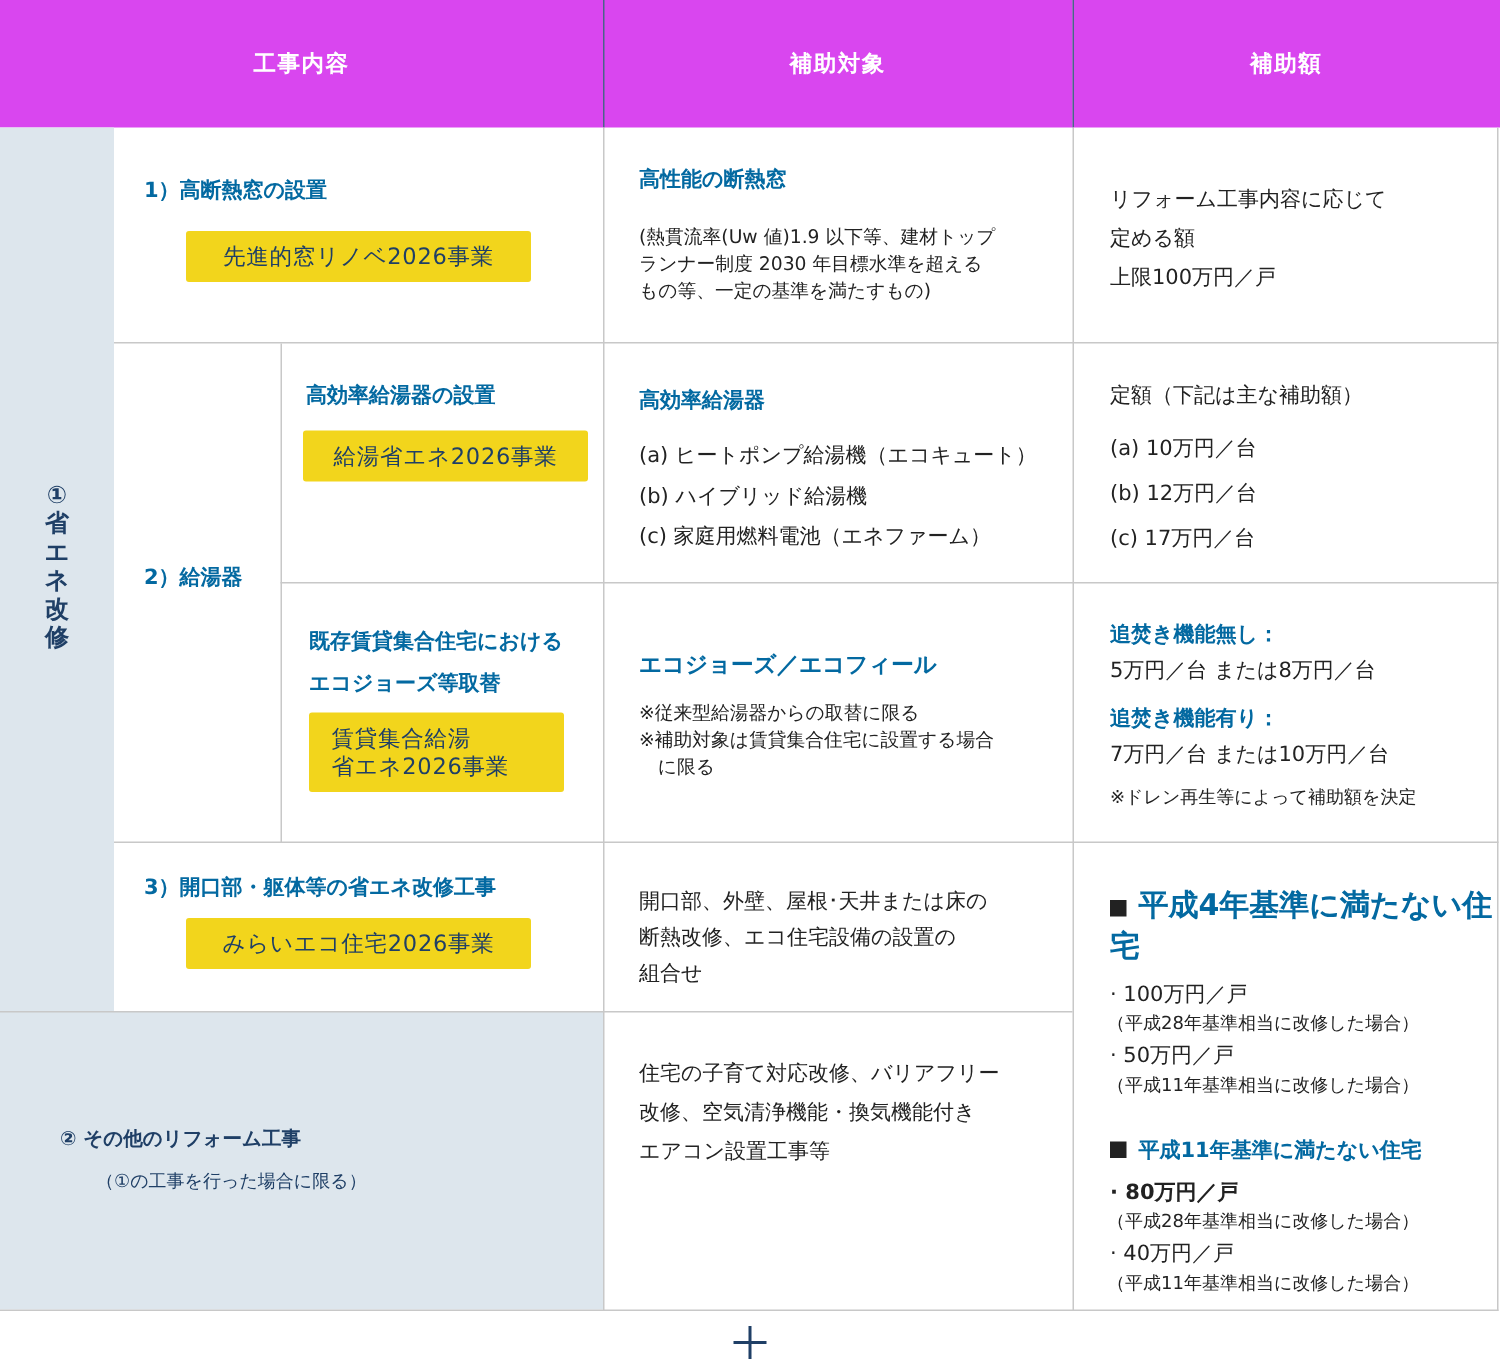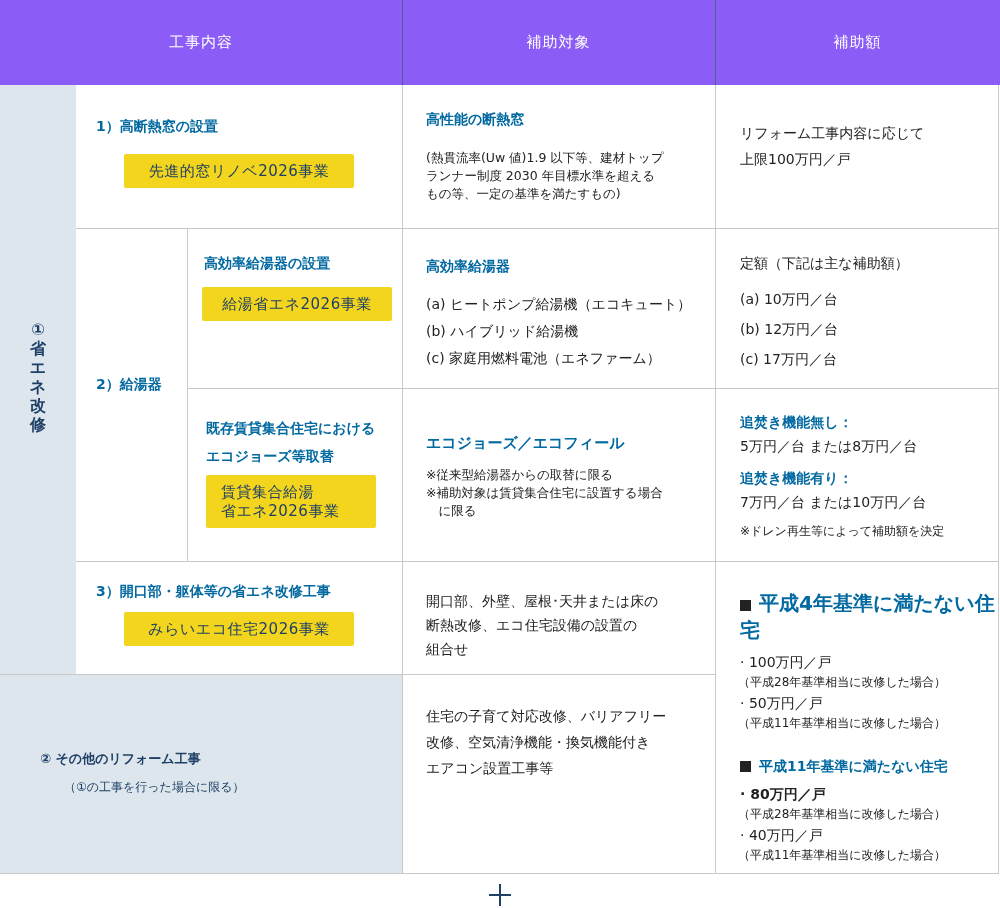--- a/index.html
+++ b/index.html
@@ -1,21 +1,21 @@
 <!DOCTYPE html>
 <html><head>
   <meta charset="utf-8">
   <style>
     * { box-sizing: border-box; margin: 0; padding: 0; }
     html, body { width: 1000px; height: 908px; background: #ffffff; overflow: hidden; }
     body { font-family: "DejaVu Sans", "Liberation Sans", sans-serif; color: #222; position: relative; }
 
     .abs { position: absolute; }
-    .hdr { position: absolute; top: 0; height: 85px; background: #8b5cf6; color: #fff;
-           display: flex; align-items: center; justify-content: center; font-size: 15px; font-weight: normal; letter-spacing: 1px; }
+    .hdr { position: absolute; top: 0; height: 85px; background: #d946ef; color: #fff;
+           display: flex; align-items: center; justify-content: center; font-size: 15px; font-weight: bold; letter-spacing: 1px; }
     .hdr-div { position: absolute; top: 0; width: 1px; height: 85px; background: #4a6388; }
 
     .bg-side { position: absolute; background: #dde6ed; }
     .hline { position: absolute; height: 1px; background: #c8c8c8; }
     .vline { position: absolute; width: 1px; background: #c8c8c8; }
 
     .vert-label { position: absolute; left: 0; width: 76px; top: 320px; text-align: center;
                   color: #1f3f66; font-weight: bold; font-size: 16px; line-height: 19px; }
     .vert-label span { display: block; }
 
@@ -84,20 +84,21 @@
   <span>先進的窓リノベ2026事業</span>
 </div>
 <div class="abs t-bold" style="left:426px;top:111px;">高性能の断熱窓</div>
 <div class="abs t-small" style="left:426px;top:149px;">
   <span class="line">(熱貫流率(Uw 値)1.9 以下等、建材トップ</span>
   <span class="line">ランナー制度 2030 年目標水準を超える</span>
   <span class="line">もの等、一定の基準を満たすもの)</span>
 </div>
 <div class="abs t-norm" style="left:740px;top:120px;line-height:26px;">
   <span class="line">リフォーム工事内容に応じて</span>
+  <span class="line">定める額</span>
   <span class="line">上限100万円／戸</span>
 </div>
 
 <div class="abs t-bold" style="left:96px;top:376px;">2）給湯器</div>
 
 <div class="abs t-bold" style="left:204px;top:255px;">高効率給湯器の設置</div>
 <div class="badge" style="left:202px;top:287px;width:190px;height:34px;">
   <span>給湯省エネ2026事業</span>
 </div>
 <div class="abs t-bold" style="left:426px;top:258px;">高効率給湯器</div>

